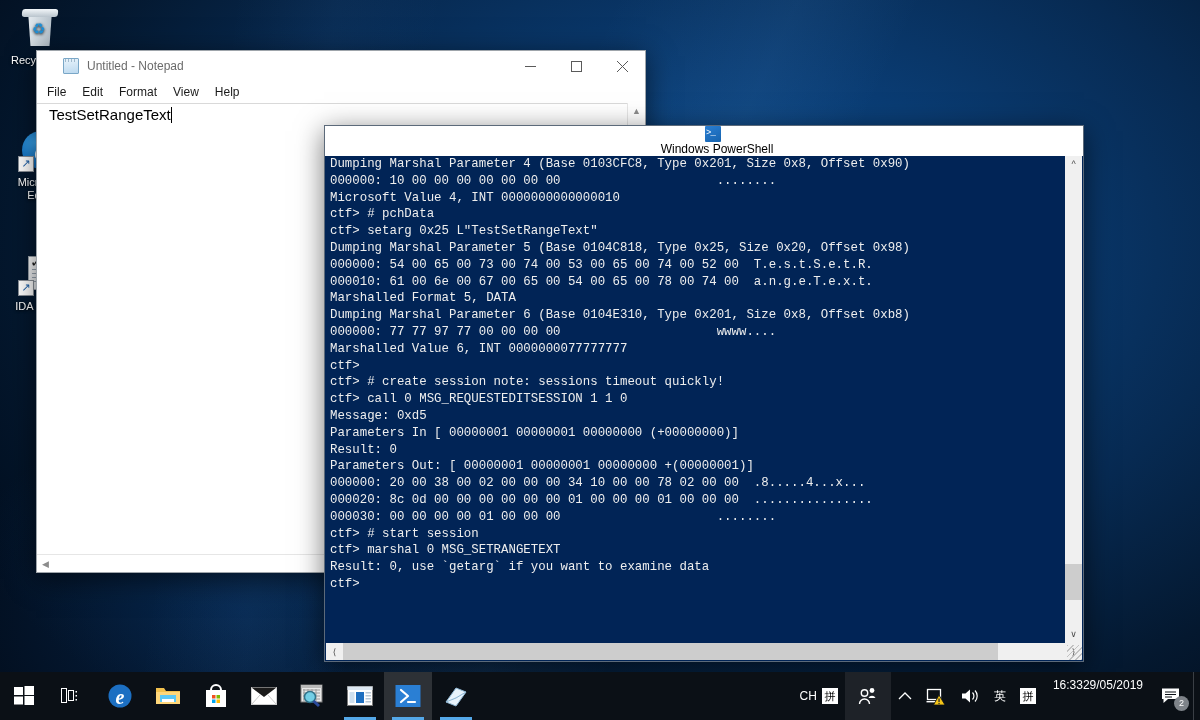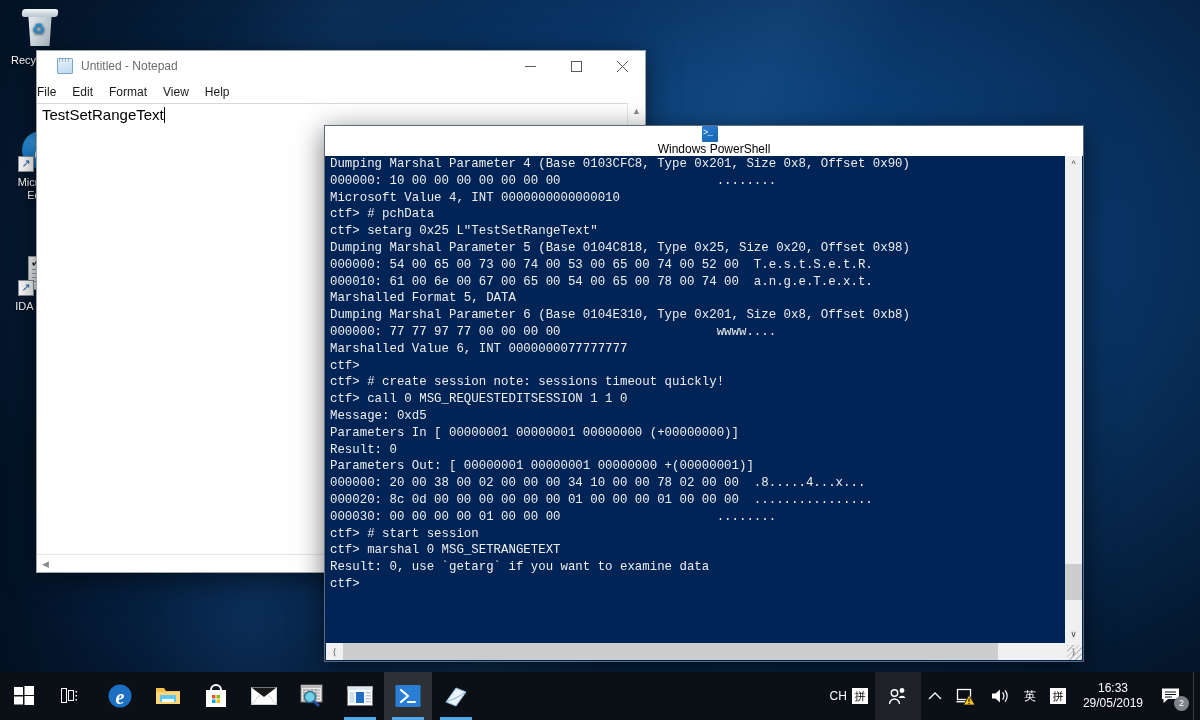--- a/index.html
+++ b/index.html
@@ -104,21 +104,21 @@
   }
   .ida-blue {
     position: absolute; right: 6px; top: 9px; width: 9px; height: 23px;
     background: linear-gradient(180deg,#2f86d6,#1463ad);
   }
 
   
   .window { position: absolute; box-shadow: 0 6px 26px rgba(0,0,0,0.55); }
   .titlebar {
     height: 30px; display: flex; align-items: center;
-    padding-left: 20px; box-sizing: border-box;
+    padding-left: 26px; box-sizing: border-box;
   }
   .title-icon { width: 16px; height: 16px; margin-right: 8px; position: relative; flex: 0 0 auto;}
   .title-text { font-size: 12px; flex: 1 1 auto; white-space: nowrap; }
   .caption-btns { display: flex; height: 30px; flex: 0 0 auto; }
   .cap-btn {
     width: 46px; height: 30px;
     display: flex; align-items: center; justify-content: center;
     font-size: 12px; line-height: 1;
   }
   .cap-btn svg { display: block; }
@@ -137,30 +137,30 @@
     background: linear-gradient(170deg,#e8f3fb,#bcd9ef);
     border: 1px solid #7aa7c7;
     border-radius: 1px;
   }
   .np-pad-icon:before {
     content: ""; position: absolute; left: 1px; right: 1px; top: 0; height: 3px;
     background: repeating-linear-gradient(90deg,#9fb9cc 0 1px, transparent 1px 3px);
   }
   .np-menu {
     height: 22px; display: flex; align-items: center;
-    font-size: 12px; color: #1a1a1a; background: #ffffff;
+    padding-left: 10px; font-size: 12px; color: #1a1a1a; background: #ffffff;
   }
   .np-menu span { margin-right: 16px; }
   .np-body {
     position: absolute; left: 0; right: 0; top: 52px; bottom: 17px;
     background: #ffffff;
     border-top: 1px solid #d9d9d9;
   }
   .np-text {
-    position: absolute; left: 5px; top: 2px;
+    position: absolute; left: 12px; top: 2px;
     font-family: "Liberation Sans", sans-serif;
     font-size: 15px; color: #000000; white-space: pre;
   }
   .np-caret {
     display: inline-block; width: 1px; height: 16px;
     background: #000; vertical-align: -3px;
   }
   .np-vscroll {
     position: absolute; right: 0; top: 52px; bottom: 17px; width: 17px;
     background: #ffffff; border-left: 1px solid #e6e6e6;
@@ -248,21 +248,21 @@
     background: #54a8e8;
   }
   .tb-spacer { flex: 1 1 auto; }
   .tray {
     display: flex; align-items: center; height: 48px; font-size: 12px;
   }
   .tray-item { padding: 18px 7px; display: flex; align-items: center; height: 48px; }
   .tray-item.people { background: rgba(255,255,255,0.08); padding: 0 12px; }
   .clock {
     text-align: center; line-height: 15px; font-size: 12px;
-    padding: 0 10px; display: flex; flex-direction: column; justify-content: center;
+    padding: 0 10px; display: flex; flex-direction: row; justify-content: center;
     height: 36px;
   }
   .notif { position: relative; padding: 0 12px 0 8px; display:flex; align-items:center; height:48px;}
   .notif-badge {
     position: absolute; right: 4px; bottom: 9px;
     min-width: 15px; height: 15px; border-radius: 50%;
     background: #7e8389; color: #ffffff;
     font-size: 9px; line-height: 15px; text-align: center;
   }
   .ime-box {

